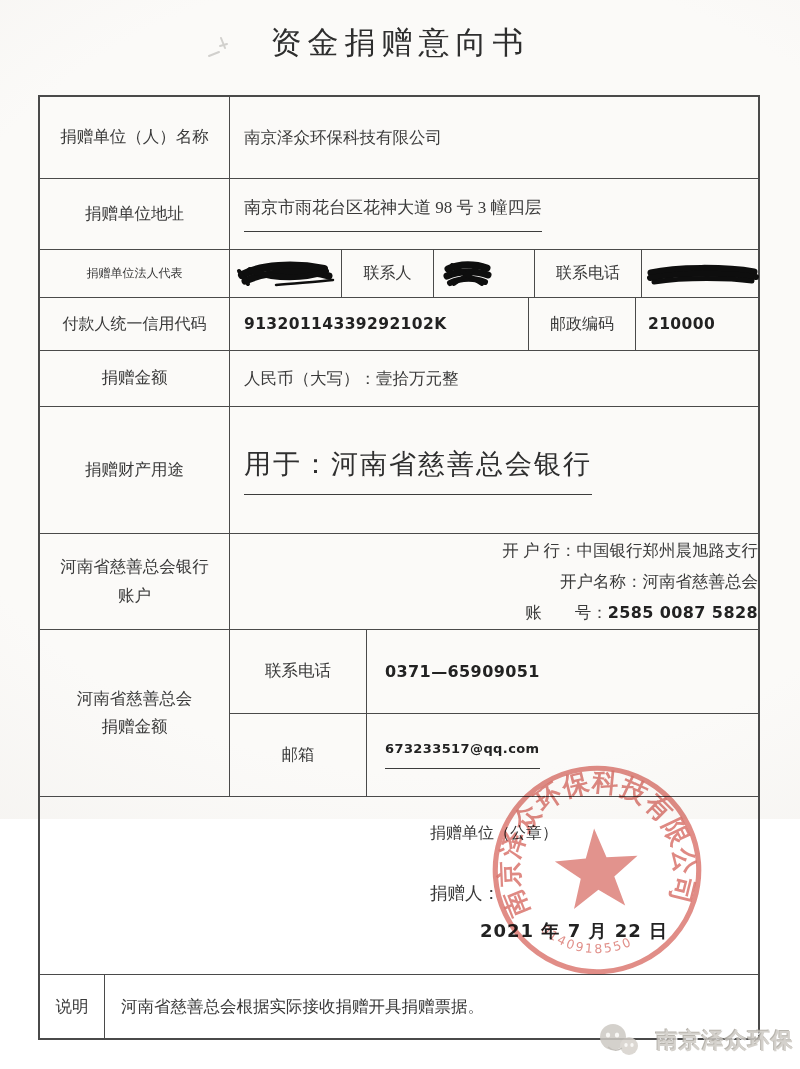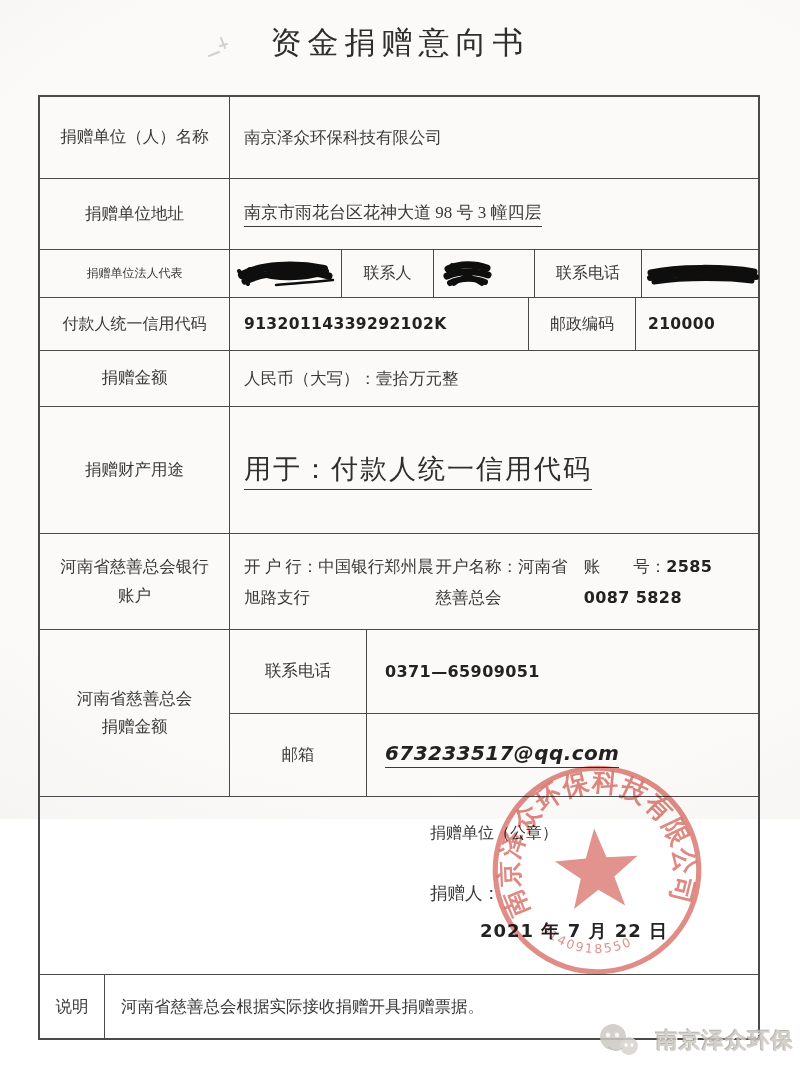--- a/index.html
+++ b/index.html
@@ -39,25 +39,25 @@
   .r3 .c-redact2 { width:101px; flex:none; padding-left:8px; }
   .r3 .c-lab3    { width:107px; flex:none; justify-content:center; font-size:16px; }
   .r3 .c-redact3 { flex:1; padding-left:4px; }
 
   .r4 .c-postlab { width:107px; flex:none; justify-content:center; font-size:16px; }
   .r4 .c-postval { width:122px; flex:none; padding-left:12px; }
 
   .num { font-family:"DejaVu Sans","Liberation Sans",sans-serif;
          font-weight:700; font-size:15.5px; letter-spacing:.4px; color:#222; }
 
-  .u   { border-bottom:1.6px solid #3c3c3c; padding-bottom:2px; }
+  .u   { border-bottom:1.6px solid #3c3c3c; padding-bottom:12px; }
 
   .purpose-val { font-size:27px; letter-spacing:2px; color:#2f2f2f; }
 
-  .bank-val { flex-direction:row; align-items:center; justify-content:center;
+  .bank-val { flex-direction:column; align-items:flex-end; justify-content:center;
               line-height:31px; font-size:16.5px; }
 
   .r8 .sub { flex:1; display:flex; flex-direction:column; align-self:stretch; }
   .subrow { display:flex; flex:1; border-bottom:1.5px solid #4a4a4a; box-sizing:border-box; }
   .subrow:last-child { border-bottom:none; }
   .sublab { width:137px; flex:none; border-right:1.5px solid #4a4a4a; box-sizing:border-box;
             display:flex; align-items:center; justify-content:center; font-size:16.5px; }
   .subval { flex:1; display:flex; align-items:center; padding-left:18px; }
 
   .r9 .sig-cell { position:relative; flex:1; }
@@ -148,21 +148,21 @@
     </div>
 
     <div class="tr r5">
       <div class="tc lab">捐赠金额</div>
       <div class="tc val">人民币（大写）：壹拾万元整</div>
     </div>
 
     <div class="tr r6">
       <div class="tc lab">捐赠财产用途</div>
       <div class="tc val">
-        <span class="u purpose-val">用于：付款人统一信用代码</span>
+        <span class="u purpose-val">用于：河南省慈善总会银行</span>
       </div>
     </div>
 
     <div class="tr r7">
       <div class="tc lab">
         <div>
           <div>河南省慈善总会银行</div>
           <div>账户</div>
         </div>
       </div>
@@ -185,21 +185,21 @@
       <div class="sub">
         <div class="subrow">
           <div class="sublab">联系电话</div>
           <div class="subval">
               <span class="num" style="font-size:16px;">0371—65909051</span>
             </div>
         </div>
         <div class="subrow">
           <div class="sublab">邮箱</div>
           <div class="subval">
-              <span class="num u" style="font-size:20px;font-style:italic;">673233517@qq.com</span>
+              <span class="num u" style="font-size:13px;">673233517@qq.com</span>
             </div>
         </div>
       </div>
     </div>
 
     <div class="tr r9">
       <div class="tc sig-cell">
         <div class="sig-seal">捐赠单位（公章）</div>
         <div class="sig-donor">捐赠人：</div>
         <div class="sig-date num" style="font-size:18px;">2021 年 7 月 22 日</div>

